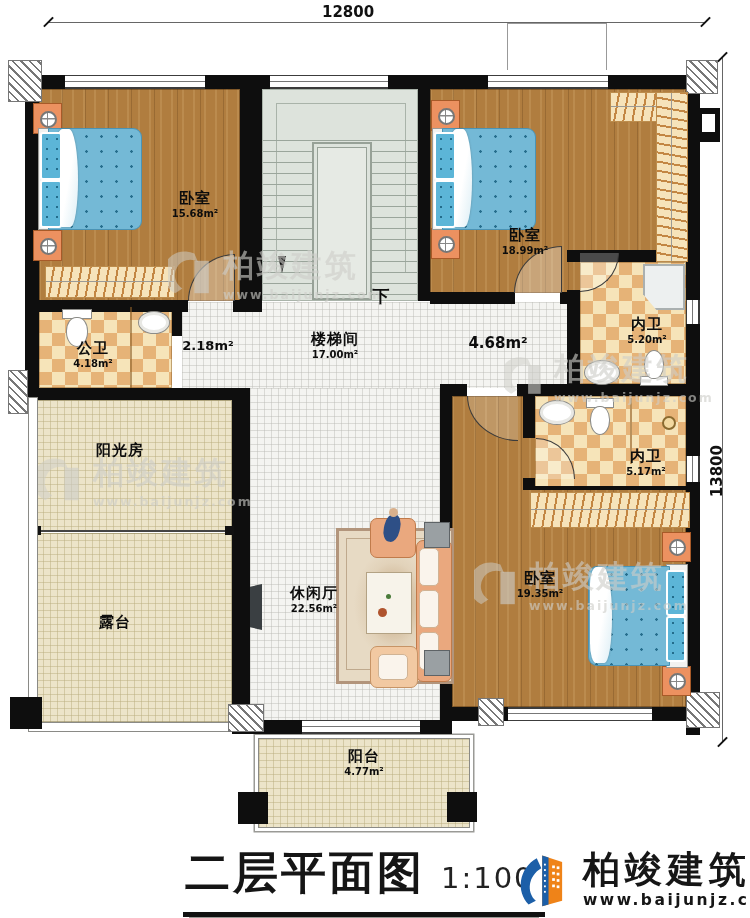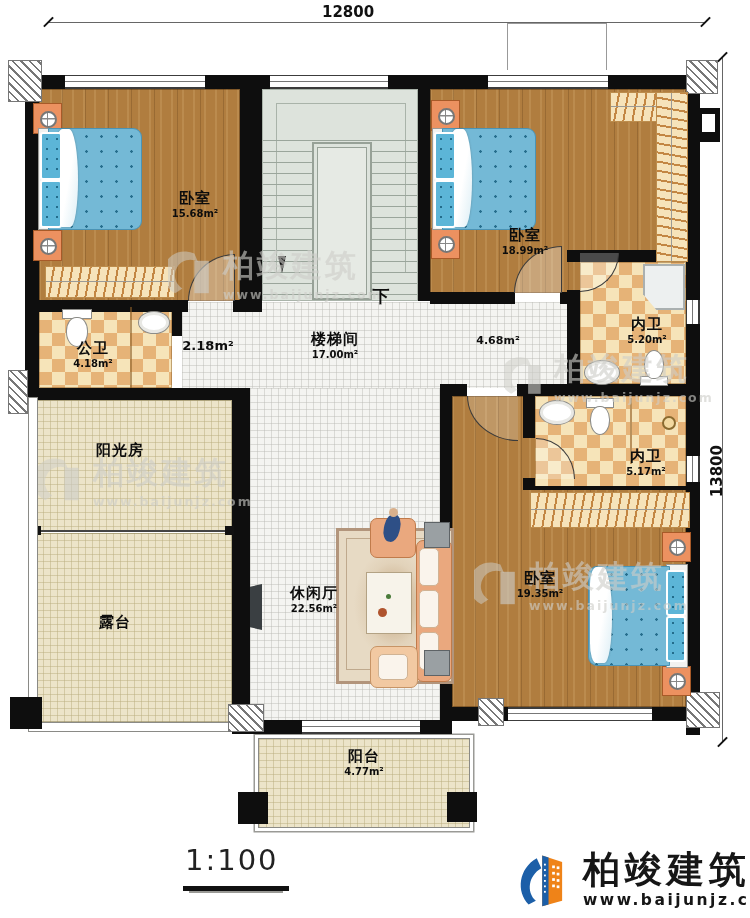--- a/index.html
+++ b/index.html
@@ -324,26 +324,27 @@
       <span class="rarea">19.35m²</span>
   </div>
   <div class="rlabel" style="left:326px;top:748px;width:76px;">
     <span class="rname">阳台</span>
       <span class="rarea">4.77m²</span>
   </div>
   <div class="rlabel" style="left:176px;top:338px;width:64px;">
     <span class="rarea" style="font-size:13px;">2.18m²</span>
   </div>
   <div class="rlabel" style="left:466px;top:335px;width:64px;">
-    <span class="rarea" style="font-size:11px;text-align:center;">4.68m²</span>
+    <span class="rarea" style="font-size:15px;text-align:center;">4.68m²</span>
   </div>
   <div class="rlabel" style="left:368px;top:286px;width:26px;font-size:17px;">下</div>
 
 
   <div class="title-wrap">
+    <span class="title-main">二层平面图</span>
     <span class="title-scale">1:100</span>
   </div>
 
   <div class="logo">
     <svg width="58" height="58" viewBox="0 0 64 64">
       <path d="M15 59 C1 45 4 19 24 8 L29 19 C15 27 12 45 23 55 Z" fill="#1c5fa8"></path>
       <path d="M30 5 L52 12 V55 L30 61 Z" fill="#ef8318"></path>
       <path d="M30 5 L37 7.2 V59 L30 61 Z" fill="#1c5fa8"></path>
       <g fill="#fff">
         <rect x="41" y="16" width="3" height="3"></rect>

